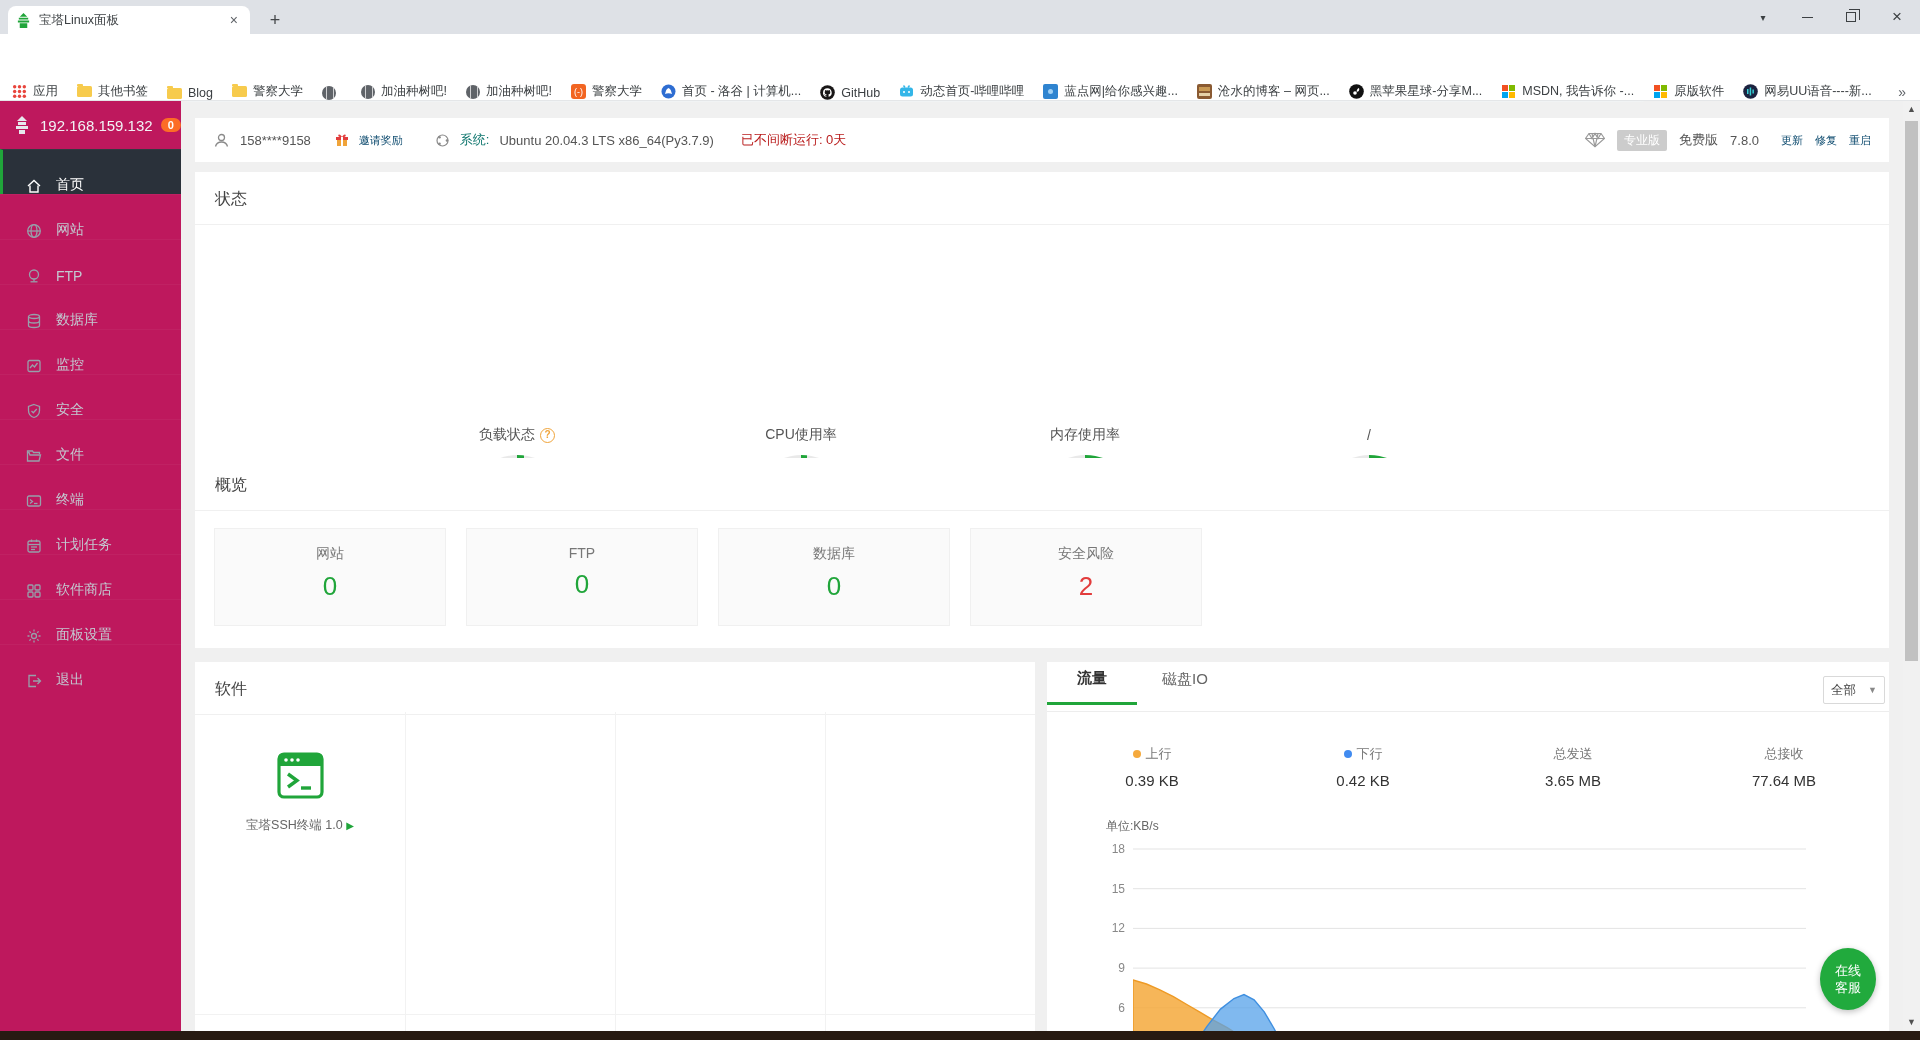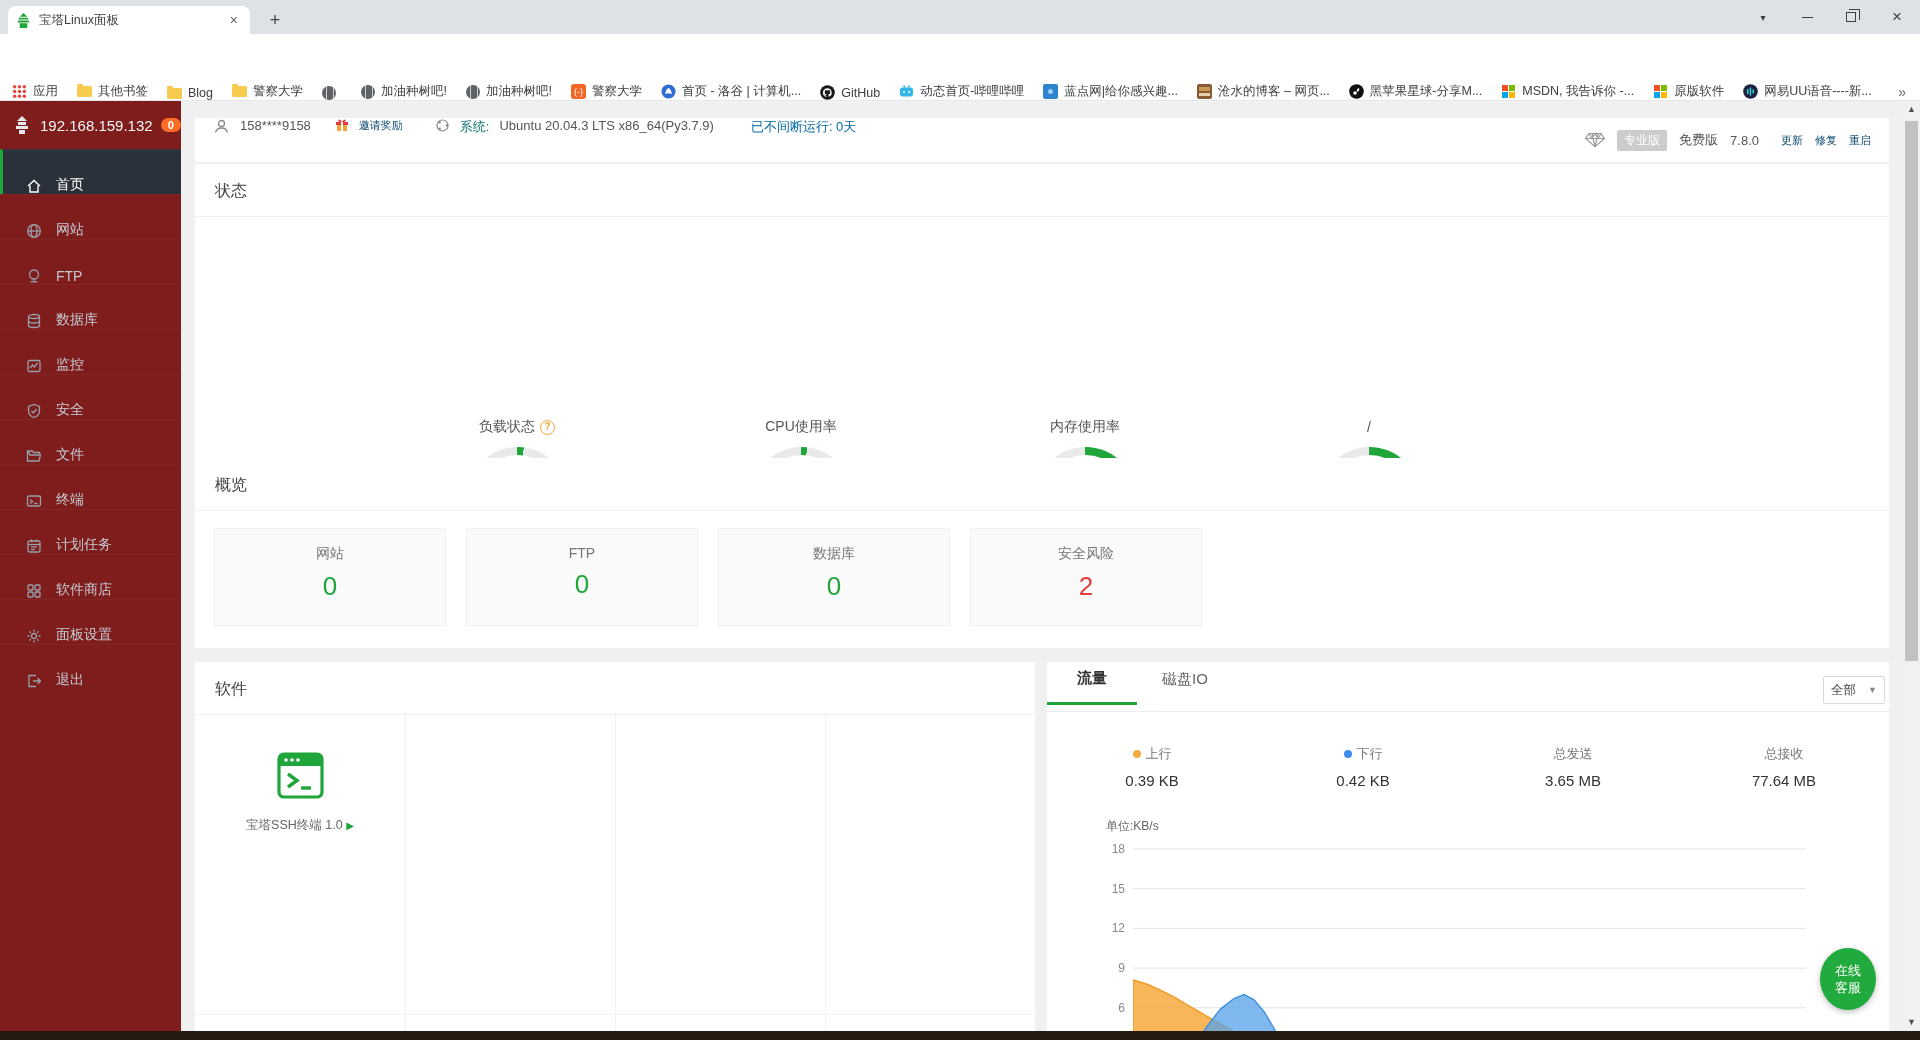--- a/index.html
+++ b/index.html
@@ -29,21 +29,21 @@
   .bookmarks{left:0;top:74px;width:1920px;height:27px;background:#fff;border-bottom:1px solid #e4e6e8;display:flex;align-items:flex-end;padding-left:12px;gap:19px}
   .bm{display:flex;align-items:center;gap:6px;white-space:nowrap}
   .bmt{font-size:12.5px;color:#3c4043}
   .fav{width:15px;height:15px;flex:none}
   .fav-folder{width:15px;height:11px;background:#f7cb4d;border-radius:1.5px;position:relative}
   .fav-folder:before{content:"";position:absolute;left:0;top:-2px;width:6px;height:2px;background:#f7cb4d;border-radius:1px 1px 0 0}
   .fav-globe{width:14px;height:14px;border-radius:50%;background:#5f6368;position:relative;overflow:hidden}
   .fav-globe:before{content:"";position:absolute;left:4px;top:0;width:6px;height:14px;border-left:1.5px solid #fff;border-right:1.5px solid #fff;opacity:.7}
 
   
-  .sidebar{left:0;top:101px;width:181px;height:930px;background:#7f1d1d}
+  .sidebar{left:0;top:101px;width:181px;height:930px;background:#be185d}
   .sb-head{height:48px;display:flex;align-items:center;padding-left:12px;gap:8px}
   .sb-host{color:#f1f3f5;font-size:15px}
   .sb-badge{background:#fc6d26;color:#fff;font-size:11px;border-radius:8px;padding:1px 7px;font-weight:bold}
   .sb-item{height:45px;display:flex;align-items:flex-end;padding-left:26px;gap:14px;color:#c3c9d1;font-size:14px;border-top:1px solid rgba(255,255,255,.04);cursor:default}
   .sb-item svg{flex:none}
   .sb-item.active{background:#2a313a;color:#fff;border-left:3px solid #20a53a;padding-left:23px}
   .card{background:#fff;position:absolute}
   .card-title{font-size:16px;color:#444;padding:17px 20px 14px 20px;border-bottom:1px solid #f0f0f0}
   .link-green{color:#0c4a6e;font-size:11px}
   .pill-pro{background:#ccc;color:#fff;font-size:12px;border-radius:2px;padding:2px 7px}
@@ -391,59 +391,59 @@
   <div class="sb-item">
     <svg width="16" height="16" viewBox="0 0 16 16" fill="none" stroke="#97a0ab" stroke-width="1.3">
         <path d="M10 2.5H3v11h7"></path>
         <path d="M7 8h7.5M11.5 5l3 3-3 3"></path>
       </svg>
     <span>退出</span>
   </div>
 </aside>
 
 <div class="abs card" style="left:195px;top:118px;width:1694px;height:44px">
-  <div style="display:flex;height:44px;padding:0 18px;gap:10px;font-size:13px;color:#555">
+  <div style="display:flex;align-items:center;height:44px;padding:0 18px;gap:10px;font-size:13px;color:#555">
     <svg width="17" height="17" viewBox="0 0 17 17" fill="none" stroke="#8a8a8a" stroke-width="1.3">
         <circle cx="8.5" cy="5.5" r="3"></circle>
         <path d="M2.5 14.5c.8-3 3-4.5 6-4.5s5.2 1.5 6 4.5"></path>
       </svg>
     <span>158****9158</span>
     <svg style="margin-left:14px" width="14" height="14" viewBox="0 0 14 14">
         <rect x="1" y="4" width="12" height="3" fill="#e23c3c"></rect>
         <rect x="2" y="7" width="10" height="6" fill="#f0a43a"></rect>
         <rect x="6" y="4" width="2" height="9" fill="#fff"></rect>
         <path d="M4 1.5C5.5 1.5 6.5 3 7 4 6 4 4 4 3.5 3.2 3 2.4 3.3 1.5 4 1.5zM10 1.5C8.5 1.5 7.5 3 7 4c1 0 3 0 3.5-.8.5-.8.2-1.7-.5-1.7z" fill="#e23c3c"></path>
       </svg>
     <span class="link-green">邀请奖励</span>
     <svg style="margin-left:22px" width="15" height="15" viewBox="0 0 15 15" fill="none" stroke="#8a8a8a" stroke-width="1.2">
         <circle cx="7.5" cy="7.5" r="5.5"></circle>
         <circle cx="12" cy="7.5" r="1.3" fill="#8a8a8a" stroke="none"></circle>
         <circle cx="4.5" cy="4.2" r="1.3" fill="#8a8a8a" stroke="none"></circle>
         <circle cx="4.5" cy="10.8" r="1.3" fill="#8a8a8a" stroke="none"></circle>
       </svg>
     <span style="color:#0f766e">系统:</span>
     <span style="color:#555">Ubuntu 20.04.3 LTS x86_64(Py3.7.9)</span>
-    <span style="margin-left:27px;color:#0369a1">已不间断运行: 0天</span>
+    <span style="margin-left:17px;color:#b91c1c">已不间断运行: 0天</span>
 
     <span style="margin-left:auto;display:flex;align-items:center;gap:12px">
       <svg width="20" height="16" viewBox="0 0 20 16" fill="none" stroke="#9a9a9a" stroke-width="1.2">
           <path d="M4 1.5h12l3.5 5L10 14.8.5 6.5z"></path>
           <path d="M.5 6.5h19M7 1.5L10 14.8 13 1.5M4 1.5L7 6.5l3-5 3 5 3-5"></path>
         </svg>
       <span class="pill-pro">专业版</span>
       <span style="color:#555">免费版</span>
       <span style="color:#555">7.8.0</span>
       <span class="link-green" style="margin-left:10px">更新</span>
       <span class="link-green">修复</span>
       <span class="link-green">重启</span>
     </span>
   </div>
 </div>
 
-<div class="abs card" style="left:195px;top:164px;width:1694px;height:300px">
+<div class="abs card" style="left:195px;top:172px;width:1694px;height:300px">
   <div class="card-title">状态</div>
 
   <div class="gauge" style="left:227px;top:252px">
     <div class="gauge-label">
       <span>负载状态</span>
       <span class="help-ic">?</span>
     </div>
     <div class="donut" style="background: conic-gradient(rgb(32, 165, 58) 2%, rgb(233, 233, 233) 2%, rgb(233, 233, 233) 100%);">
         <div class="donut-in">
           <span class="pct">2%</span>

